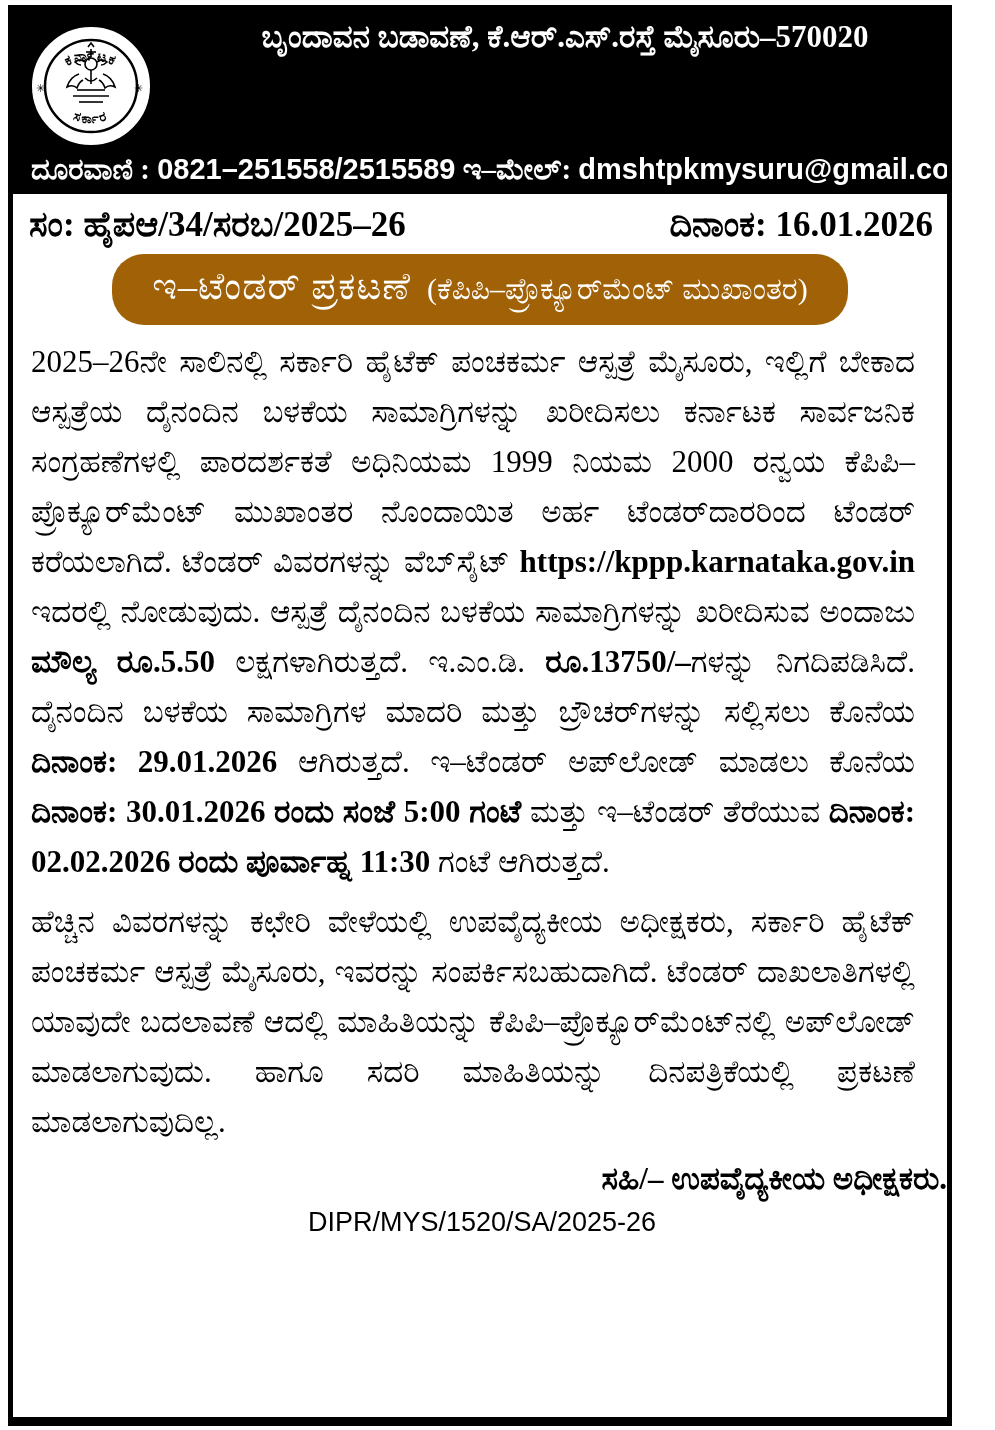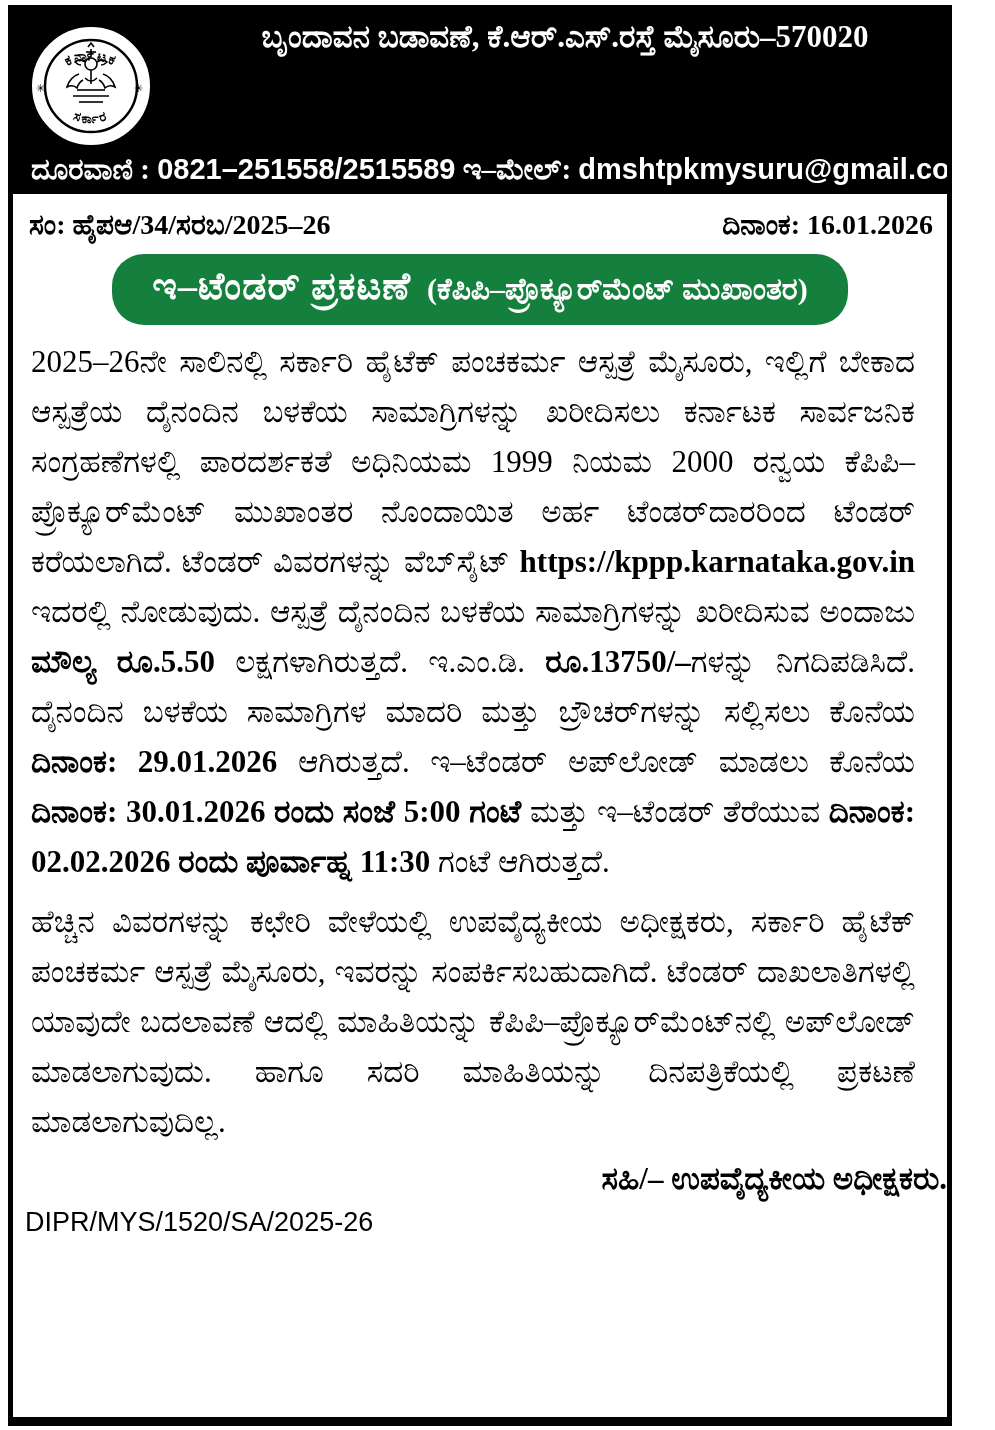--- a/index.html
+++ b/index.html
@@ -30,45 +30,45 @@
     font-size:31px;line-height:38px;margin-top:8px;white-space:nowrap;
   }
   .hd-line3{
     position:absolute;left:18px;right:10px;bottom:8px;
     font-weight:bold;font-size:29px;line-height:34px;white-space:nowrap;
   }
   .hd-line3 .latin{font-family:"Liberation Sans","DejaVu Sans",sans-serif;}
   
   .ref-row{
     display:flex;justify-content:space-between;align-items:baseline;
-    padding:14px 14px 0 16px;font-weight:bold;font-size:28px;line-height:34px;
+    padding:14px 14px 0 16px;font-weight:bold;font-size:35px;line-height:34px;
   }
   
   .capsule-wrap{text-align:center;margin-top:12px;}
   .capsule{
-    display:inline-block;background:#15803d;color:#fff;border-radius:32px;
-    padding:10px 40px 16px 40px;font-weight:bold;white-space:nowrap;
+    display:inline-block;background:#a16207;color:#fff;border-radius:32px;
+    padding:10px 40px 16px 40px;font-weight:normal;white-space:nowrap;
   }
   .capsule .main{font-size:38px;letter-spacing:1px;}
   .capsule .sub{font-size:30px;margin-left:12px;}
   
   .body-text{
     padding:12px 32px 0 18px;font-size:31px;line-height:50px;
     text-align:justify;text-justify:inter-word;
   }
   .body-text p{margin:0 0 10px 0;}
   .b{font-weight:bold;}
   .latin{font-family:Liberation Serif, serif;}
   
   .sign-line1{
     font-weight:bold;font-size:31px;line-height:44px;
     text-align:right;margin-top:2px;
   }
   .footer-row{
-    display:flex;justify-content:space-between;align-items:baseline;
+    display:flex;justify-content:center;align-items:baseline;
     padding:6px 8px 0 12px;
   }
   .dipr{
     font-family:"Liberation Sans","DejaVu Sans",sans-serif;
     font-size:27px;white-space:nowrap;
   }
   .sign-line2{font-size:31px;white-space:nowrap;}
 </style>
 </head>
 <body>

